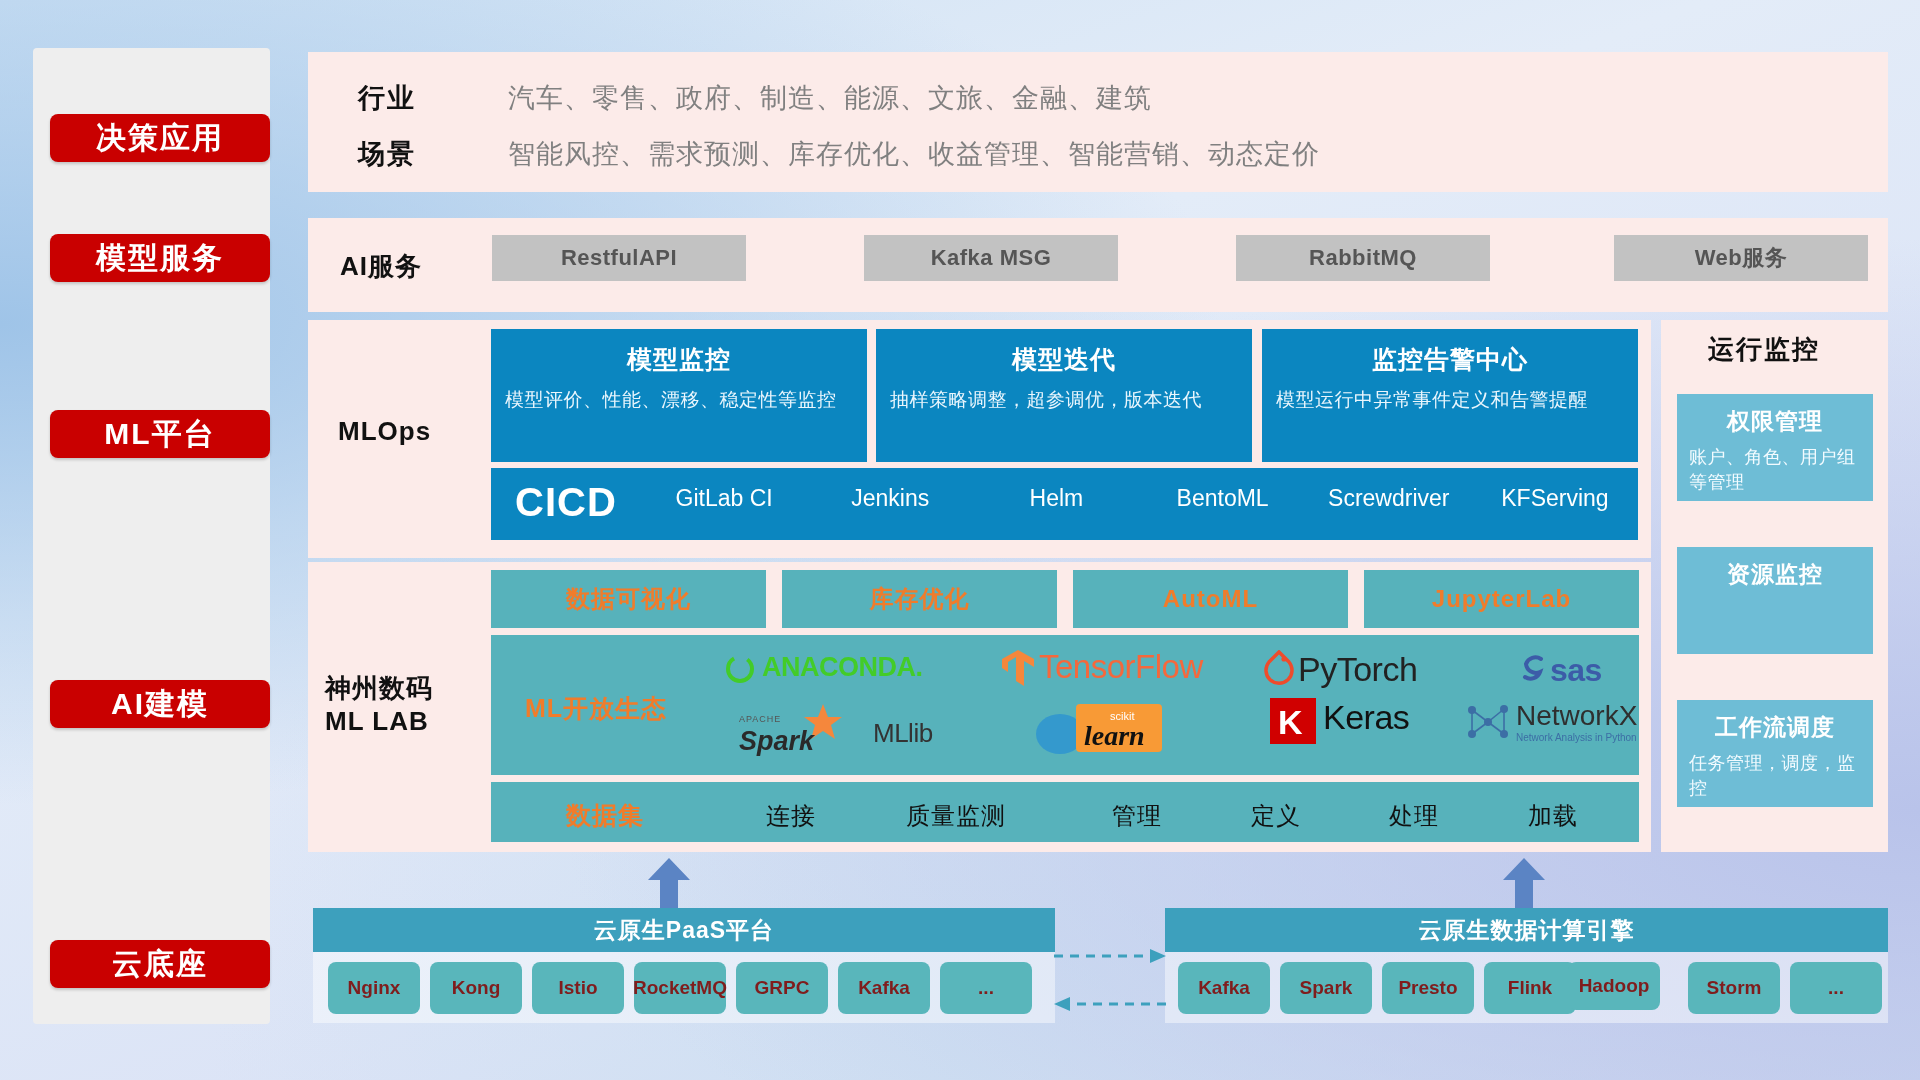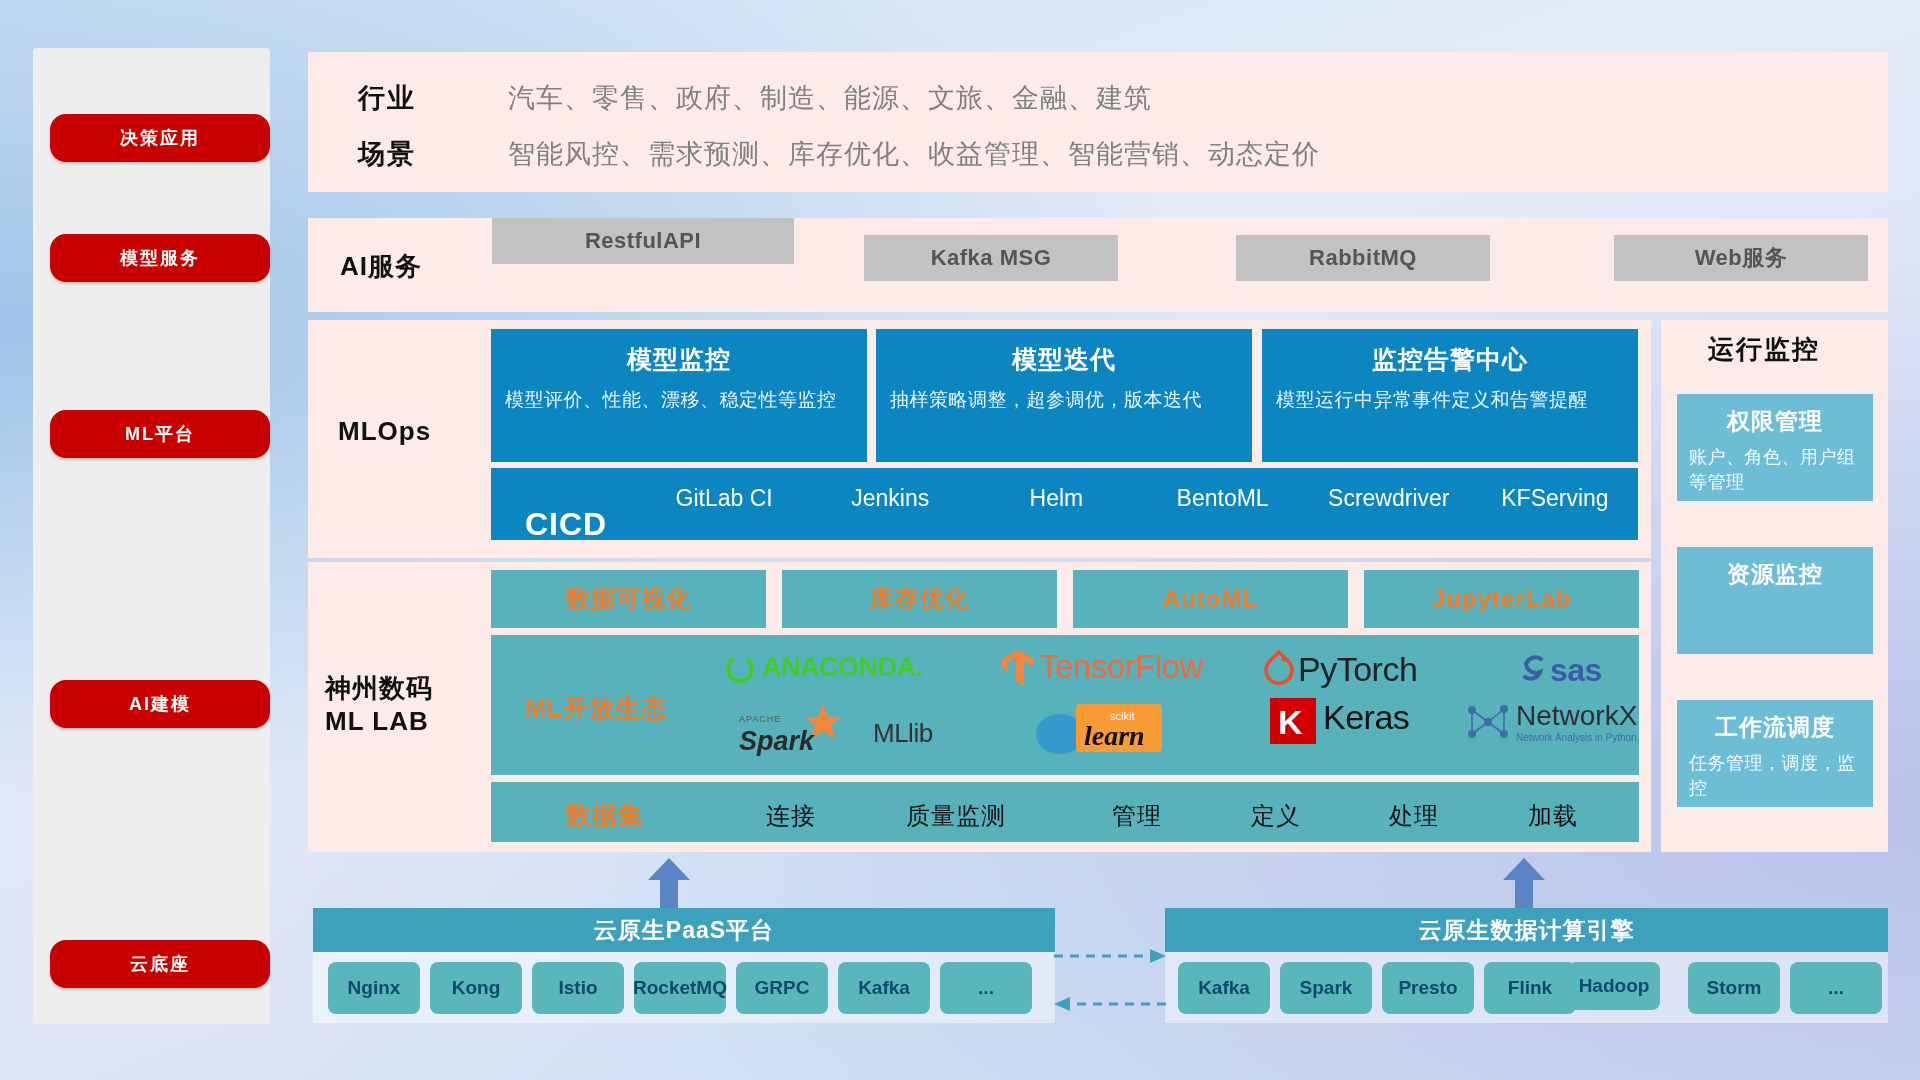--- a/index.html
+++ b/index.html
@@ -11,23 +11,23 @@
       radial-gradient(ellipse at 100% 75%, #b9c3ea 0%, rgba(185,195,234,0) 50%),
       radial-gradient(ellipse at 50% 100%, #cfe0f2 0%, rgba(207,224,242,0) 55%),
       linear-gradient(160deg,#cfe2f4 0%,#e3ecf8 35%,#dbe3f6 70%,#cdd8f0 100%);
   }
   .stage{position:absolute;left:0;top:0;width:1920px;height:1080px;}
 
   
   .rail{position:absolute;left:33px;top:48px;width:237px;height:976px;
         background:#eeeeee;border-radius:4px;}
   .rail-tag{position:absolute;left:50px;width:220px;height:48px;
-        background:#c90000;border-radius:16px;color:#fff;
+        background:#c90000;border-radius:8px;color:#fff;
         display:flex;align-items:center;justify-content:center;
-        font-size:18px;font-weight:bold;letter-spacing:2px;
+        font-size:30px;font-weight:bold;letter-spacing:2px;
         box-shadow:0 2px 3px rgba(0,0,0,.18);}
 
   
   .band{position:absolute;background:#fcebe9;}
 
   .row-label{position:absolute;font-size:26px;font-weight:bold;color:#111;
         letter-spacing:1px;line-height:1.25;}
 
   
   .kv-key{position:absolute;font-size:27px;font-weight:bold;color:#111;letter-spacing:2px;}
@@ -37,21 +37,21 @@
   .grey-chip{position:absolute;background:#c2c2c2;height:46px;
         display:flex;align-items:center;justify-content:center;
         color:#555;font-size:22px;font-weight:bold;letter-spacing:.5px;}
 
   
   .blue-card{position:absolute;background:#0b86c0;color:#fff;overflow:hidden;}
   .blue-card .t{font-size:25px;font-weight:bold;text-align:center;margin:14px 0 10px;letter-spacing:1px;}
   .blue-card .d{font-size:19px;line-height:1.45;color:#eaf6fd;padding:0 14px;letter-spacing:.5px;}
 
   .cicd{position:absolute;background:#0b86c0;color:#fff;display:flex;align-items:flex-start;overflow:hidden;}
-  .cicd .head{font-size:32px;font-weight:bold;letter-spacing:1px;padding-top:12px;flex:0 0 150px;text-align:center;margin-top:26px;}
+  .cicd .head{font-size:40px;font-weight:bold;letter-spacing:1px;padding-top:12px;flex:0 0 150px;text-align:center;}
   .cicd .it{font-size:23px;padding-top:16px;text-align:center;flex:1 1 0;line-height:1.25;}
 
   
   .teal{position:absolute;background:#57b2bb;}
   .teal-tab{position:absolute;background:#57b2bb;display:flex;align-items:center;justify-content:center;
         color:#f07c2b;font-size:24px;font-weight:bold;letter-spacing:1px;}
   .eco-label{position:absolute;color:#f07c2b;font-size:25px;font-weight:bold;letter-spacing:1px;}
   .ds-label{position:absolute;color:#f07c2b;font-size:25px;font-weight:bold;letter-spacing:1px;}
   .ds-item{position:absolute;color:#111;font-size:24px;letter-spacing:1px;}
 
@@ -59,21 +59,21 @@
   .mon-title{position:absolute;font-size:26px;font-weight:bold;color:#111;letter-spacing:2px;}
   .mon-card{position:absolute;background:#6ebdd6;color:#fff;}
   .mon-card .t{font-size:23px;font-weight:bold;text-align:center;margin:12px 0 8px;letter-spacing:1px;}
   .mon-card .d{font-size:18px;line-height:1.4;padding:0 12px;color:#f2fbff;letter-spacing:.5px;}
 
   
   .cloud-box{position:absolute;background:rgba(255,255,255,.45);}
   .cloud-head{position:absolute;background:#3da0bd;color:#fff;
         display:flex;align-items:center;justify-content:center;
         font-size:23px;font-weight:bold;letter-spacing:1px;}
-  .cloud-chip{position:absolute;background:#59b6bb;border-radius:8px;color:#0c4a6e;
+  .cloud-chip{position:absolute;background:#59b6bb;border-radius:8px;color:#7f1d1d;
         display:flex;align-items:center;justify-content:center;text-align:center;
         font-size:19px;font-weight:bold;line-height:1.15;padding:0 0;box-sizing:border-box;}
   .up-arrow{position:absolute;width:42px;height:56px;}
 
   
   .logo{position:absolute;display:flex;align-items:flex-start;}
   .lg-txt{font-size:30px;letter-spacing:-.5px;}
 </style>
 </head>
 <body>
@@ -88,21 +88,21 @@
   <div class="rail-tag" style="top:940px">云底座</div>
 
   <div class="band" style="left:308px;top:52px;width:1580px;height:140px"></div>
   <div class="kv-key" style="left:358px;top:80px">行业</div>
   <div class="kv-val" style="left:508px;top:80px">汽车、零售、政府、制造、能源、文旅、金融、建筑</div>
   <div class="kv-key" style="left:358px;top:136px">场景</div>
   <div class="kv-val" style="left:508px;top:136px">智能风控、需求预测、库存优化、收益管理、智能营销、动态定价</div>
 
   <div class="band" style="left:308px;top:218px;width:1580px;height:94px"></div>
   <div class="row-label" style="left:340px;top:250px">AI服务</div>
-  <div class="grey-chip" style="left:492px;top:218px;width:302px">RestfulAPI</div>
+  <div class="grey-chip" style="left:492px;top:235px;width:254px">RestfulAPI</div>
   <div class="grey-chip" style="left:864px;top:235px;width:254px">Kafka MSG</div>
   <div class="grey-chip" style="left:1236px;top:235px;width:254px">RabbitMQ</div>
   <div class="grey-chip" style="left:1614px;top:235px;width:254px">Web服务</div>
 
   <div class="band" style="left:308px;top:320px;width:1343px;height:238px"></div>
   <div class="row-label" style="left:338px;top:415px">MLOps</div>
 
   <div class="blue-card" style="left:491px;top:329px;width:376px;height:133px">
     <div class="t">模型监控</div>
     <div class="d">模型评价、性能、漂移、稳定性等监控</div>

